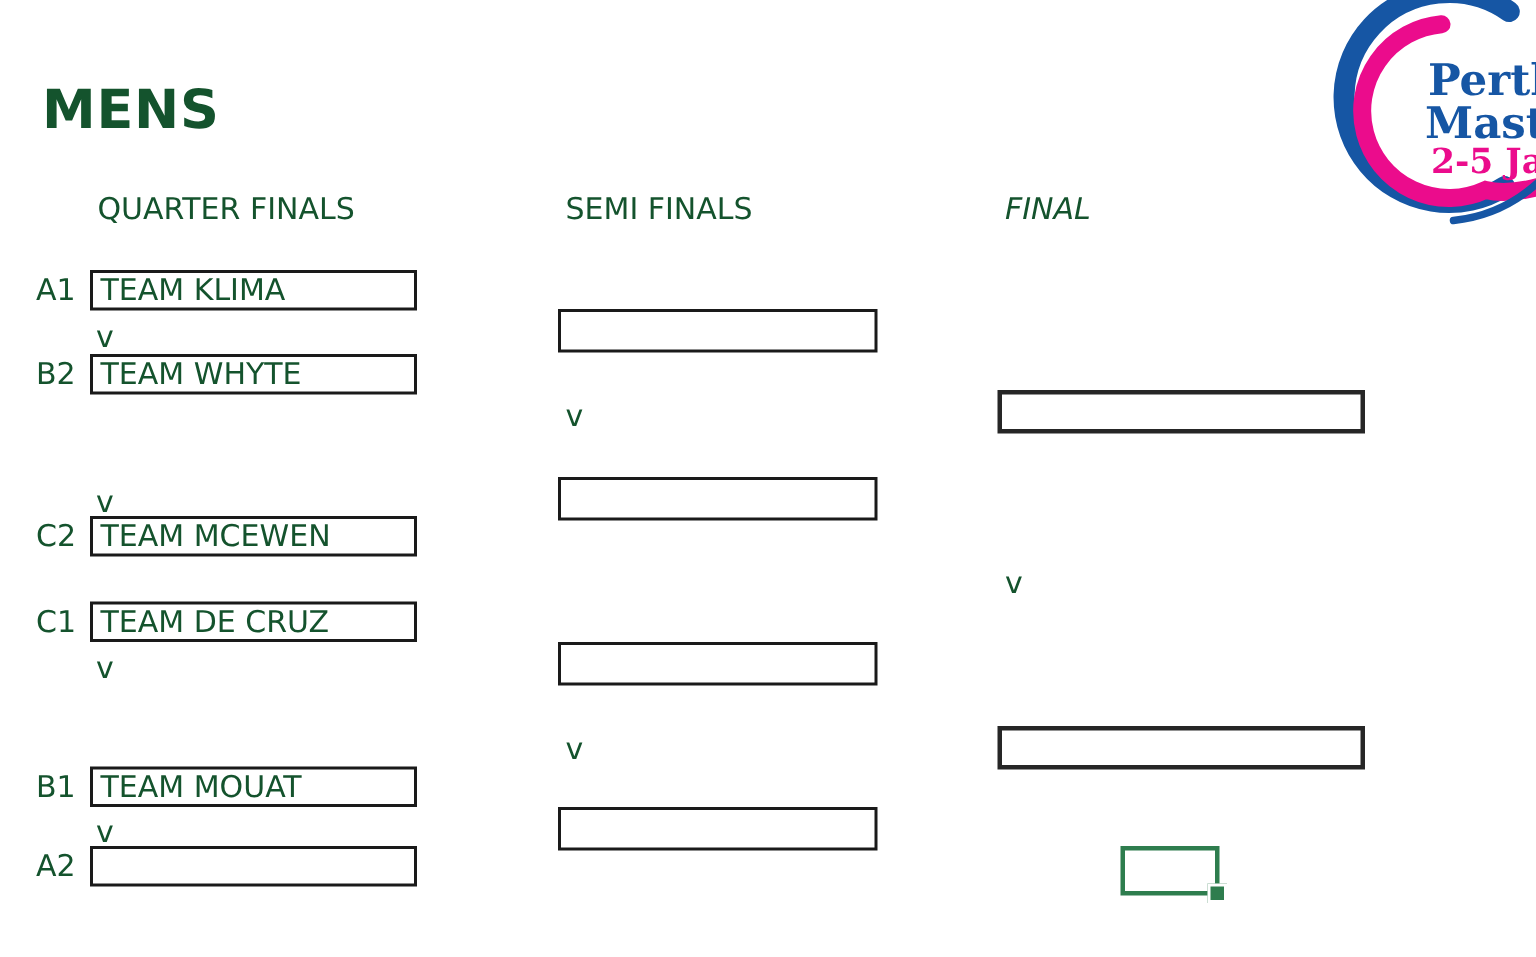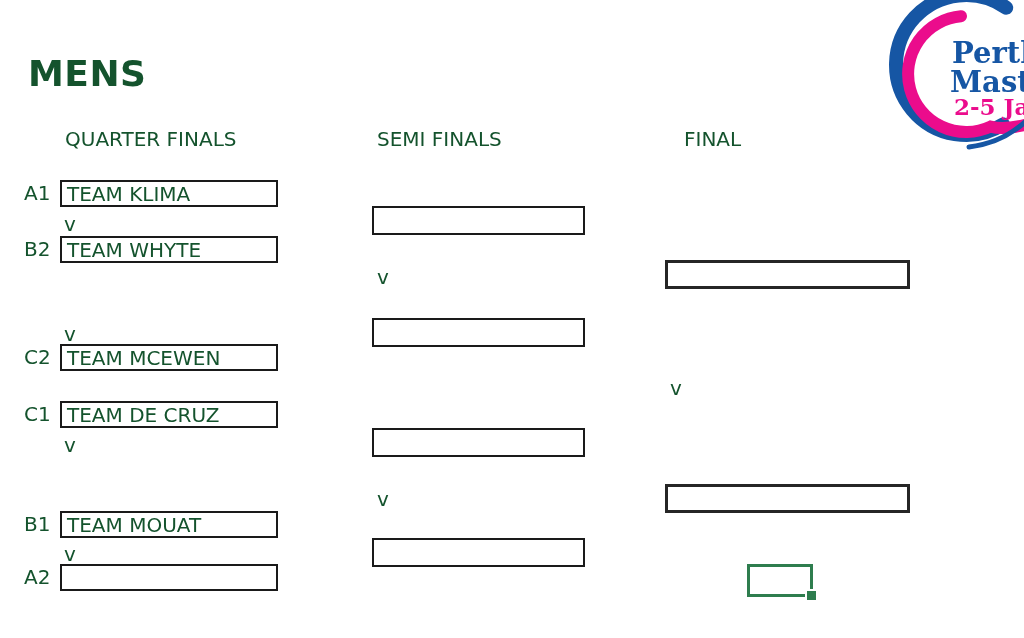--- a/index.html
+++ b/index.html
@@ -23,21 +23,21 @@
   }
   .col-header {
     position: absolute;
     top: 127px;
     font-size: 20px;
     line-height: 24px;
     white-space: nowrap;
   }
   .hdr-qf { left: 65px; }
   .hdr-sf { left: 377px; }
-  .hdr-f  { left: 684px; }
+  .hdr-f  { left: 670px; font-style: italic; }
 
   .qf-row { position: absolute; left: 0; width: 300px; height: 18px; }
   .seed {
     position: absolute;
     left: 24px;
     top: 0;
     font-size: 20px;
     line-height: 27px;
     white-space: nowrap;
   }
@@ -51,20 +51,21 @@
     overflow: hidden;
   }
   .qf-slot {
     position: absolute;
     left: 60px;
     top: 0;
     width: 218px;
     height: 27px;
     padding-left: 5px;
     font-size: 20px;
+    align-items: flex-end;
   }
   .sf-slot {
     position: absolute;
     left: 372px;
     width: 213px;
     height: 29px;
     padding-left: 5px;
     font-size: 20px;
   }
   .final-slot {

